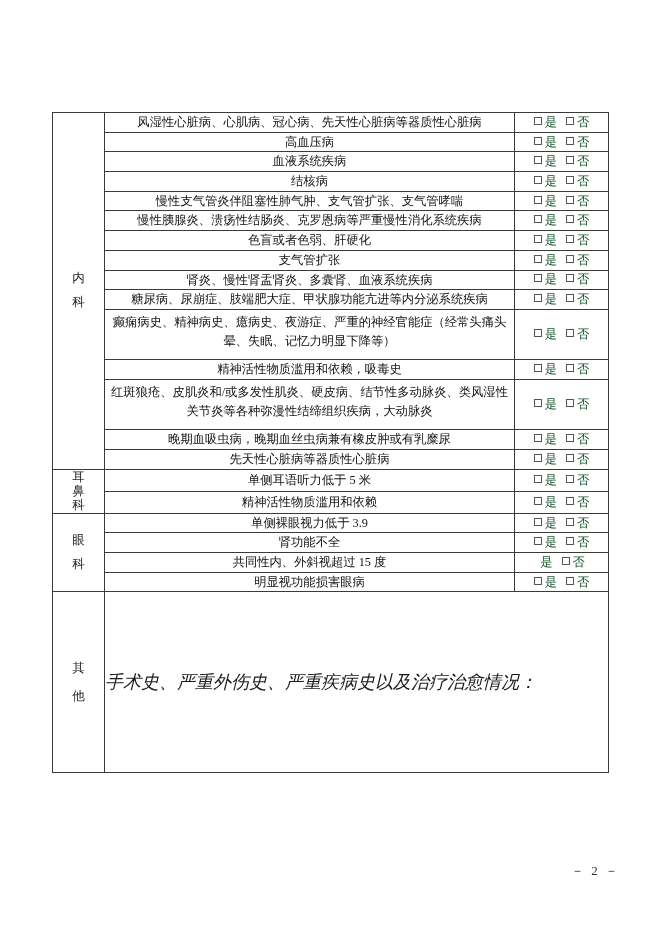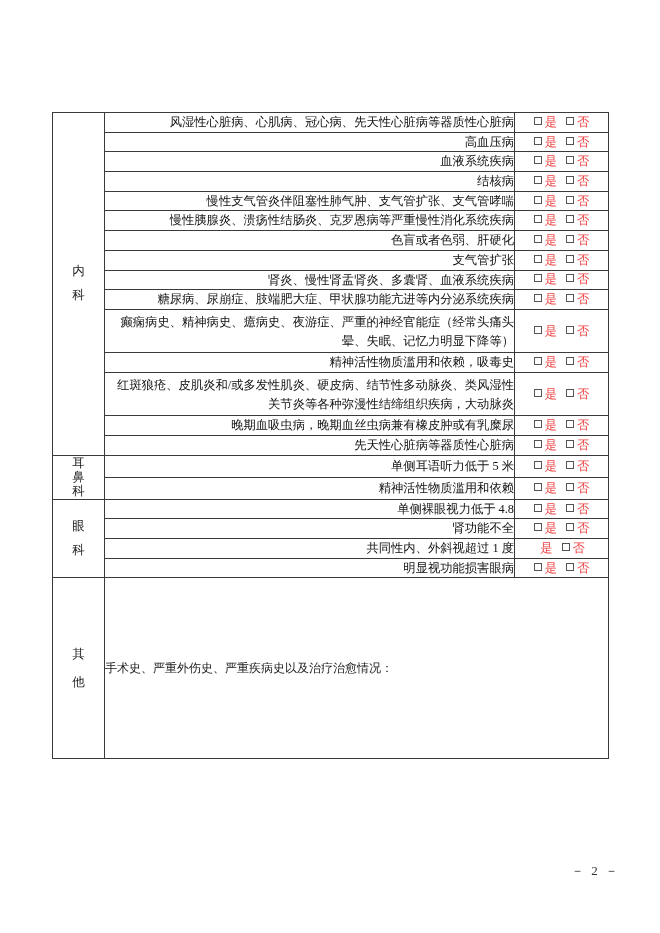--- a/index.html
+++ b/index.html
@@ -61,35 +61,35 @@
   }
   .dept-label.tight {
     line-height: 1.12;
   }
 
   
   .item-cell {
     font-size: 12.3px;
     line-height: 1.52;
     padding: 4px 6px 4px 9px;
-    text-align: right;
+    text-align: center;
     color: #111111;
   }
   .item-cell.two-line {
     padding-top: 3px;
-    padding-bottom: 2px;
+    padding-bottom: 9px;
   }
 
   
   .answer-cell {
     text-align: center;
     font-size: 12.3px;
     white-space: nowrap;
     padding: 4px 2px;
-    color: #ef4444;
+    color: #14532d;
   }
   .opt {
     display: inline-block;
     margin: 0 3px;
   }
   .chk {
     display: inline-block;
     width: 6px;
     height: 6px;
     border: 1px solid #555;
@@ -111,23 +111,24 @@
   }
   .other-label {
     display: inline-block;
     font-size: 12.5px;
     line-height: 2.3;
     white-space: pre-line;
   }
   .other-body-cell {
     vertical-align: top;
     padding: 22px 0 0 9px;
-    font-size: 12px;
+    font-size: 18px;
     line-height: 1.5;
     height: 180px;
+    font-style: italic;
   }
 
   
   .page-number {
     position: absolute;
     left: 0;
     top: 862px;
     width: 620px;
     text-align: right;
     font-size: 13px;
@@ -217,29 +218,29 @@
           <td class="item-cell">单侧耳语听力低于 5 米</td>
           <td class="answer-cell"><span class="opt"><span class="chk"></span><span>是</span></span> <span class="opt"><span class="chk"></span><span>否</span></span></td>
         </tr>
         <tr>
           <td class="item-cell">精神活性物质滥用和依赖</td>
           <td class="answer-cell"><span class="opt"><span class="chk"></span><span>是</span></span> <span class="opt"><span class="chk"></span><span>否</span></span></td>
         </tr>
         <tr>
           <td class="dept-cell" rowspan="4"><span class="dept-label">眼
 科</span></td>
-          <td class="item-cell">单侧裸眼视力低于 4.8</td>
+          <td class="item-cell">单侧裸眼视力低于 3.9</td>
           <td class="answer-cell"><span class="opt"><span class="chk"></span><span>是</span></span> <span class="opt"><span class="chk"></span><span>否</span></span></td>
         </tr>
         <tr>
           <td class="item-cell">肾功能不全</td>
           <td class="answer-cell"><span class="opt"><span class="chk"></span><span>是</span></span> <span class="opt"><span class="chk"></span><span>否</span></span></td>
         </tr>
         <tr>
-          <td class="item-cell">共同性内、外斜视超过 1 度</td>
+          <td class="item-cell">共同性内、外斜视超过 15 度</td>
           <td class="answer-cell"><span class="opt"><span class="chk hidden-box"></span><span>是</span></span> <span class="opt"><span class="chk"></span><span>否</span></span></td>
         </tr>
         <tr>
           <td class="item-cell">明显视功能损害眼病</td>
           <td class="answer-cell"><span class="opt"><span class="chk"></span><span>是</span></span> <span class="opt"><span class="chk"></span><span>否</span></span></td>
         </tr>
         <tr>
           <td class="other-dept-cell"><span class="other-label">其
 他</span></td>
           <td class="other-body-cell" colspan="2">

